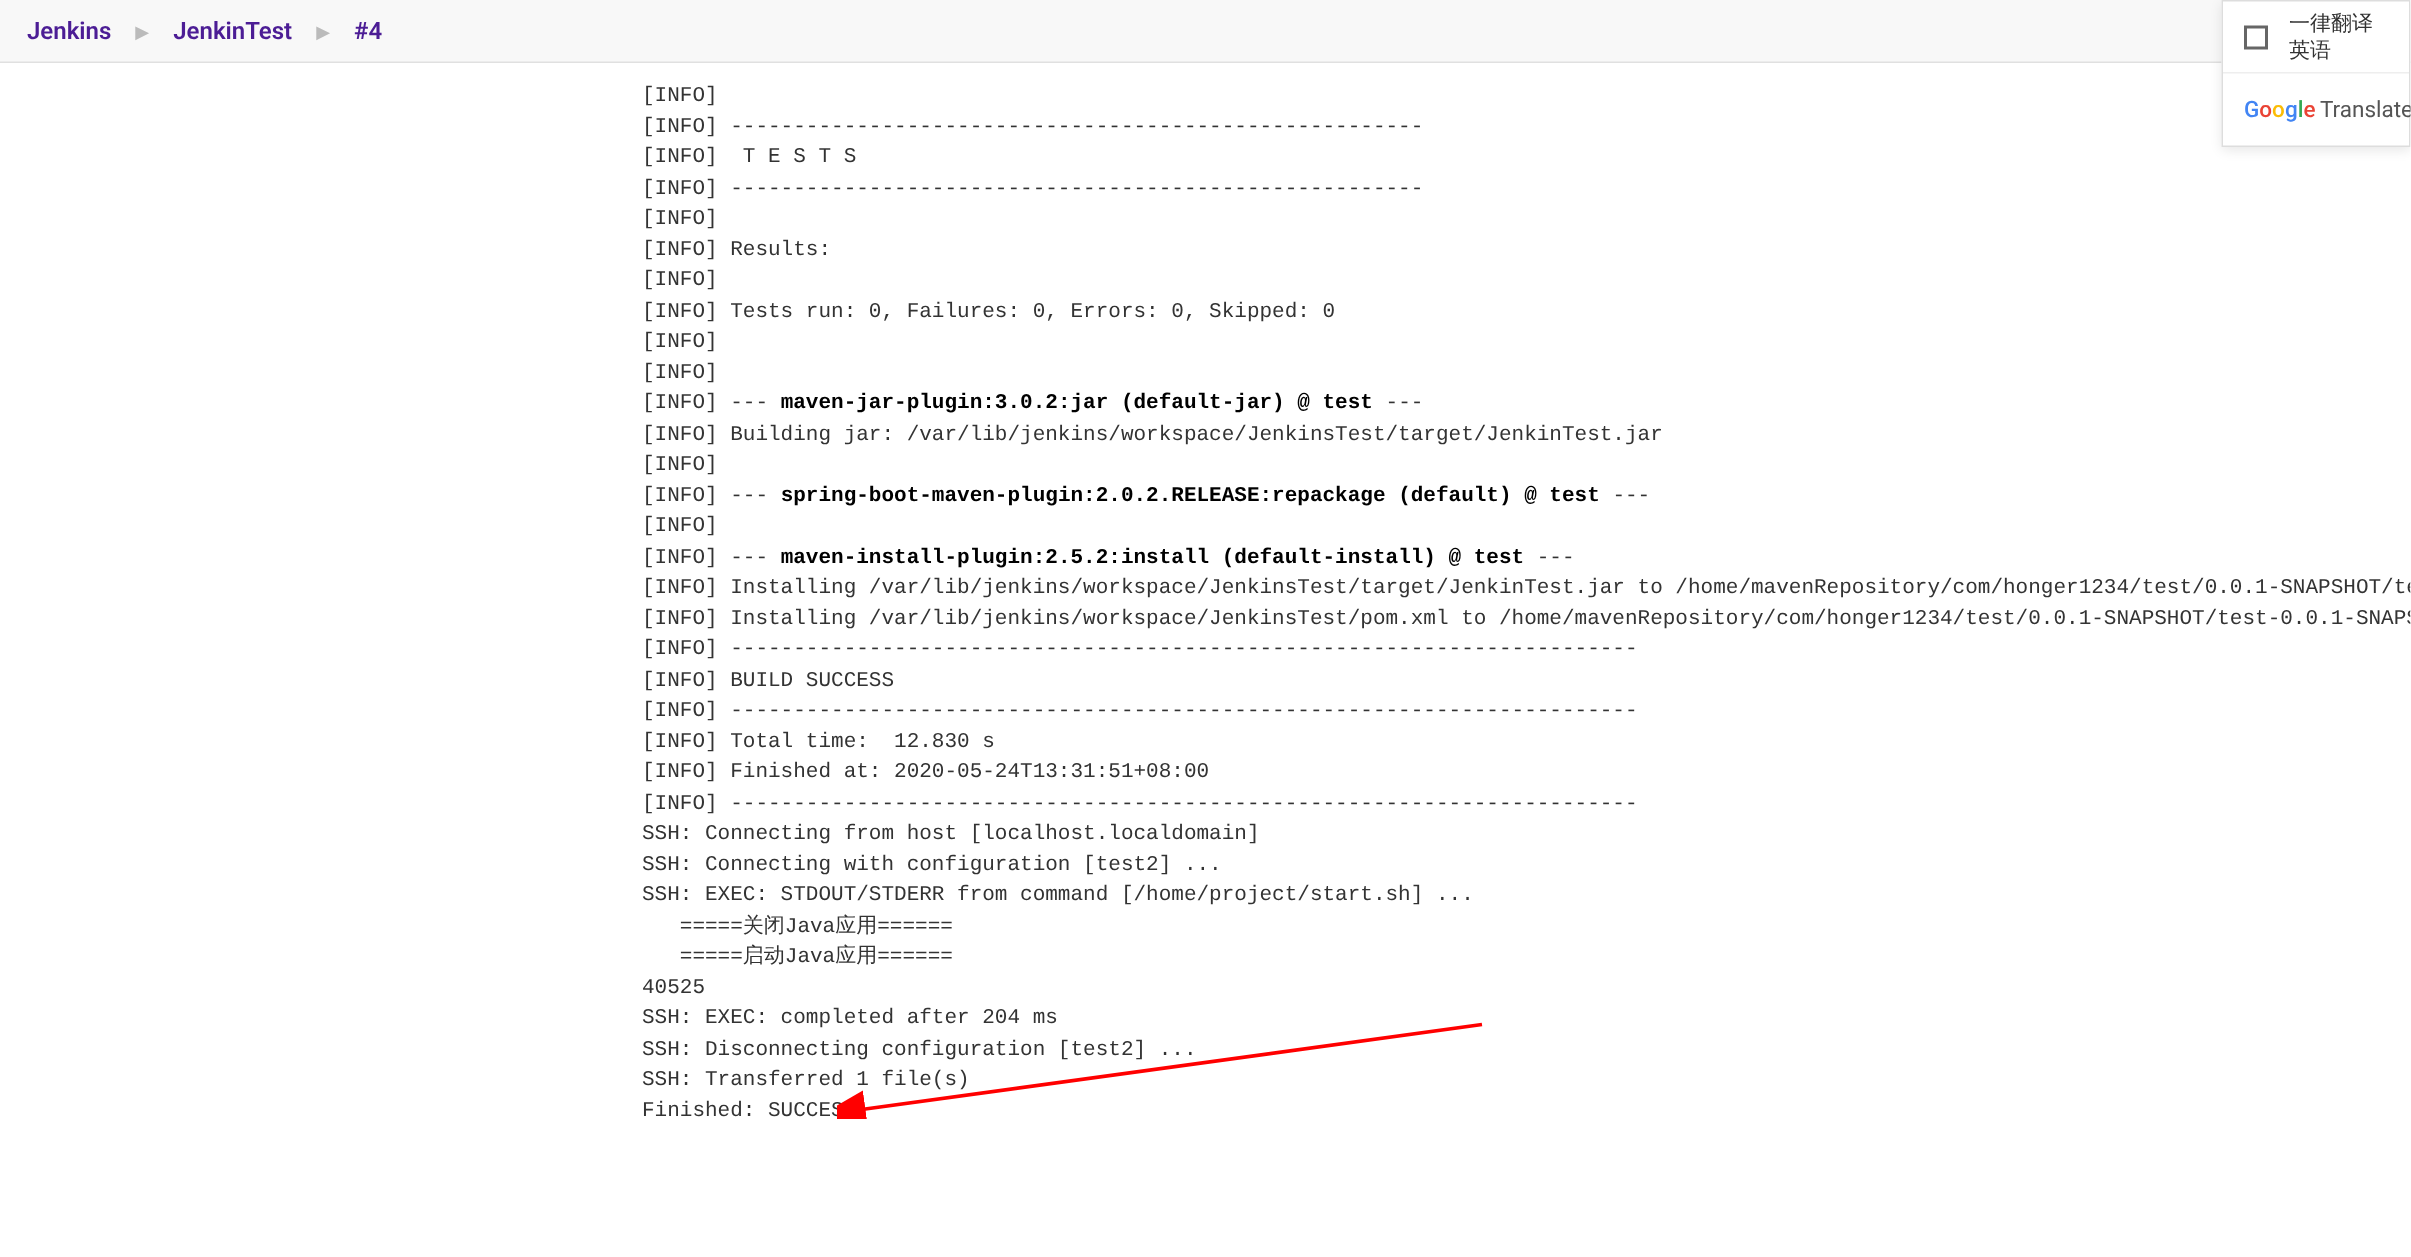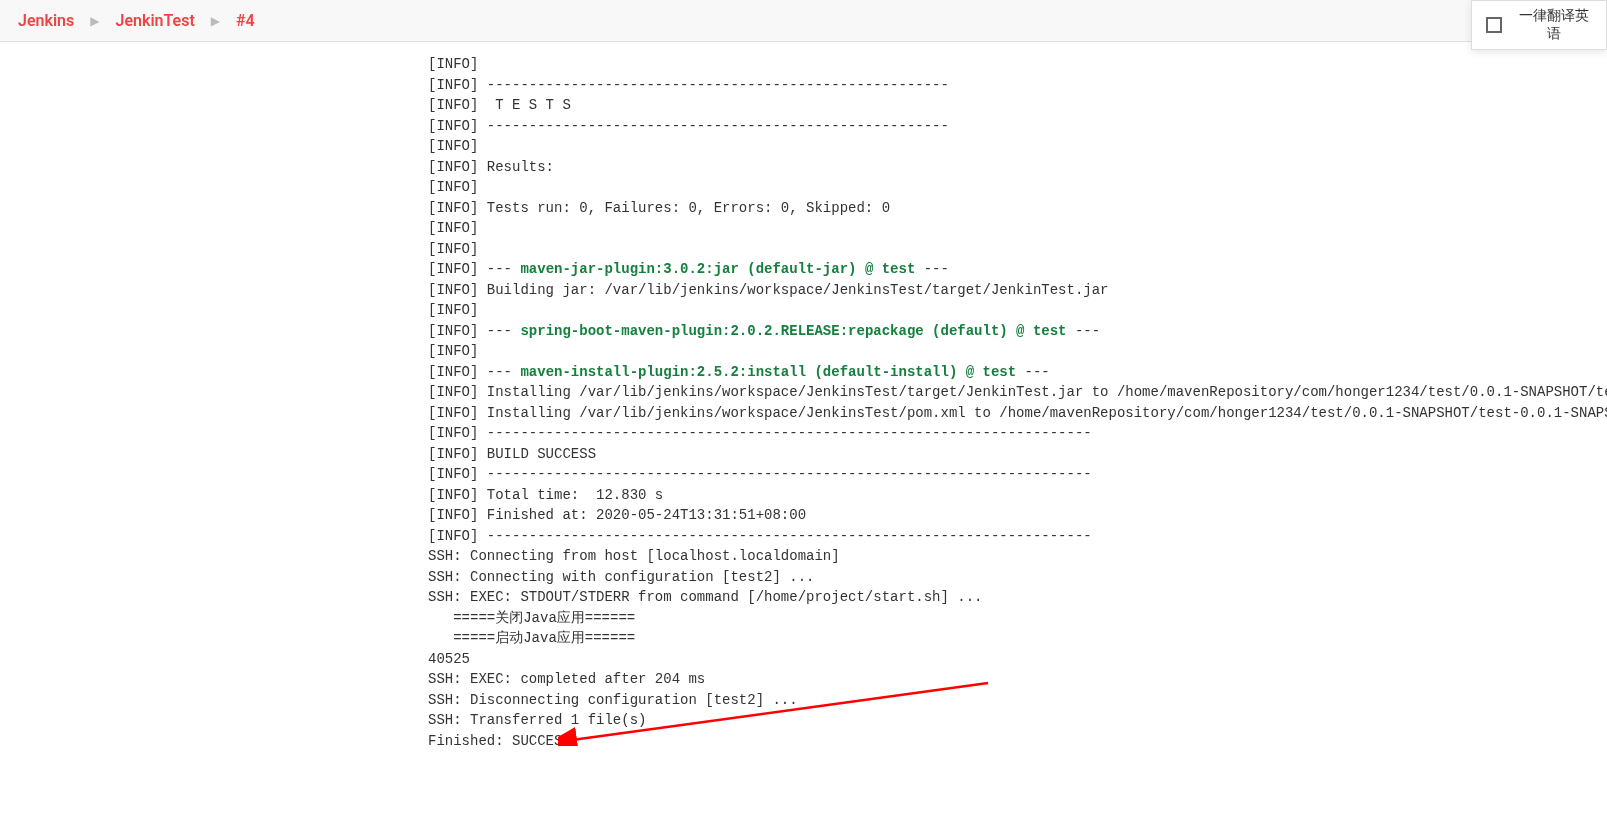--- a/index.html
+++ b/index.html
@@ -17,21 +17,21 @@
     }
     .breadcrumb-bar {
       height: 42px;
       background: #f8f8f8;
       border-bottom: 1px solid #e0e0e0;
       display: flex;
       align-items: center;
       padding: 0 18px;
     }
     .breadcrumb-item {
-      color: #ef4444;
+      color: #4c1d95;
       font-size: 16px;
       font-weight: 600;
       text-decoration: none;
       cursor: pointer;
     }
     .breadcrumb-sep {
       color: #bbb;
       font-size: 12px;
       margin: 0 16px;
     }
@@ -40,31 +40,30 @@
       padding-top: 12px;
       font-family: "Courier New", monospace;
       font-size: 14px;
       line-height: 20.5px;
       color: #333;
       white-space: pre;
       overflow: hidden;
     }
     .console-output .bold {
       font-weight: bold;
-      color: #15803d;
+      color: #000000;
     }
     .translate-popup {
       position: absolute;
       top: 0;
       right: 0;
-      width: 136px;
+      width: 126px;
       background: #fff;
       border: 1px solid #ddd;
       box-shadow: 0 2px 8px rgba(0,0,0,0.1);
-      text-align: center;
     }
     .translate-row {
       height: 48px;
       display: flex;
       align-items: center;
       padding: 0 14px;
       font-size: 14px;
       color: #333;
       border-bottom: 1px solid #eee;
       cursor: pointer;
@@ -114,20 +113,24 @@
   <a class="breadcrumb-item">#4</a>
 </div>
 
 <div class="console-output" id="console"><div>[INFO] </div><div>[INFO] -------------------------------------------------------</div><div>[INFO]  T E S T S</div><div>[INFO] -------------------------------------------------------</div><div>[INFO] </div><div>[INFO] Results:</div><div>[INFO] </div><div>[INFO] Tests run: 0, Failures: 0, Errors: 0, Skipped: 0</div><div>[INFO] </div><div>[INFO] </div><div>[INFO] --- <span class="bold">maven-jar-plugin:3.0.2:jar (default-jar) @ test</span> ---</div><div>[INFO] Building jar: /var/lib/jenkins/workspace/JenkinsTest/target/JenkinTest.jar</div><div>[INFO] </div><div>[INFO] --- <span class="bold">spring-boot-maven-plugin:2.0.2.RELEASE:repackage (default) @ test</span> ---</div><div>[INFO] </div><div>[INFO] --- <span class="bold">maven-install-plugin:2.5.2:install (default-install) @ test</span> ---</div><div>[INFO] Installing /var/lib/jenkins/workspace/JenkinsTest/target/JenkinTest.jar to /home/mavenRepository/com/honger1234/test/0.0.1-SNAPSHOT/test-0</div><div>[INFO] Installing /var/lib/jenkins/workspace/JenkinsTest/pom.xml to /home/mavenRepository/com/honger1234/test/0.0.1-SNAPSHOT/test-0.0.1-SNAPSHOT.</div><div>[INFO] ------------------------------------------------------------------------</div><div>[INFO] BUILD SUCCESS</div><div>[INFO] ------------------------------------------------------------------------</div><div>[INFO] Total time:  12.830 s</div><div>[INFO] Finished at: 2020-05-24T13:31:51+08:00</div><div>[INFO] ------------------------------------------------------------------------</div><div>SSH: Connecting from host [localhost.localdomain]</div><div>SSH: Connecting with configuration [test2] ...</div><div>SSH: EXEC: STDOUT/STDERR from command [/home/project/start.sh] ...</div><div>   =====关闭Java应用======</div><div>   =====启动Java应用======</div><div>40525</div><div>SSH: EXEC: completed after 204 ms</div><div>SSH: Disconnecting configuration [test2] ...</div><div>SSH: Transferred 1 file(s)</div><div>Finished: SUCCESS</div></div>
 
 <div class="translate-popup">
   <div class="translate-row">
     <span class="checkbox-icon"></span>
     <span>一律翻译英语</span>
   </div>
+  <div class="translate-row">
+    <span class="google-logo"><span class="g1">G</span><span class="g2">o</span><span class="g3">o</span><span class="g4">g</span><span class="g5">l</span><span class="g6">e</span></span>
+    <span class="translate-text">Translate</span>
+  </div>
 </div>
 
 <svg class="arrow-annotation" viewBox="0 0 440 68">
   <defs>
     <marker id="arrowhead" markerWidth="12" markerHeight="10" refX="2" refY="5" orient="auto">
       <polygon points="0 0, 12 5, 0 10" fill="#FF0000"></polygon>
     </marker>
   </defs>
   <line x1="430" y1="5" x2="14" y2="62" stroke="#FF0000" stroke-width="2.5" marker-end="url(#arrowhead)"></line>
 </svg>

